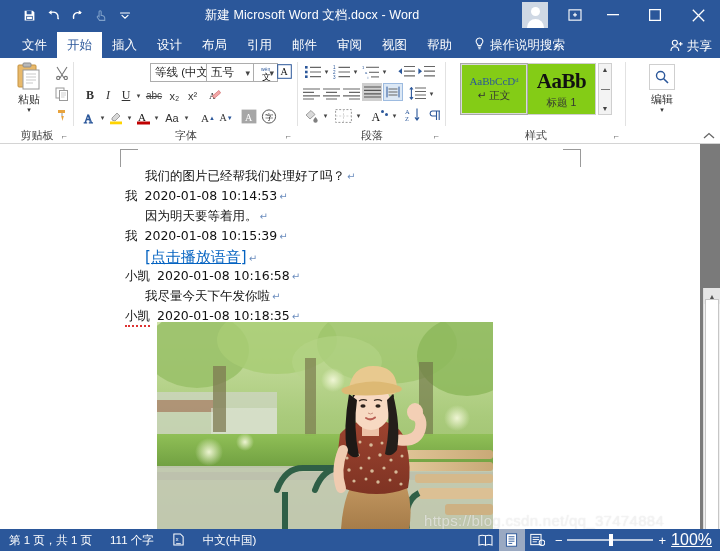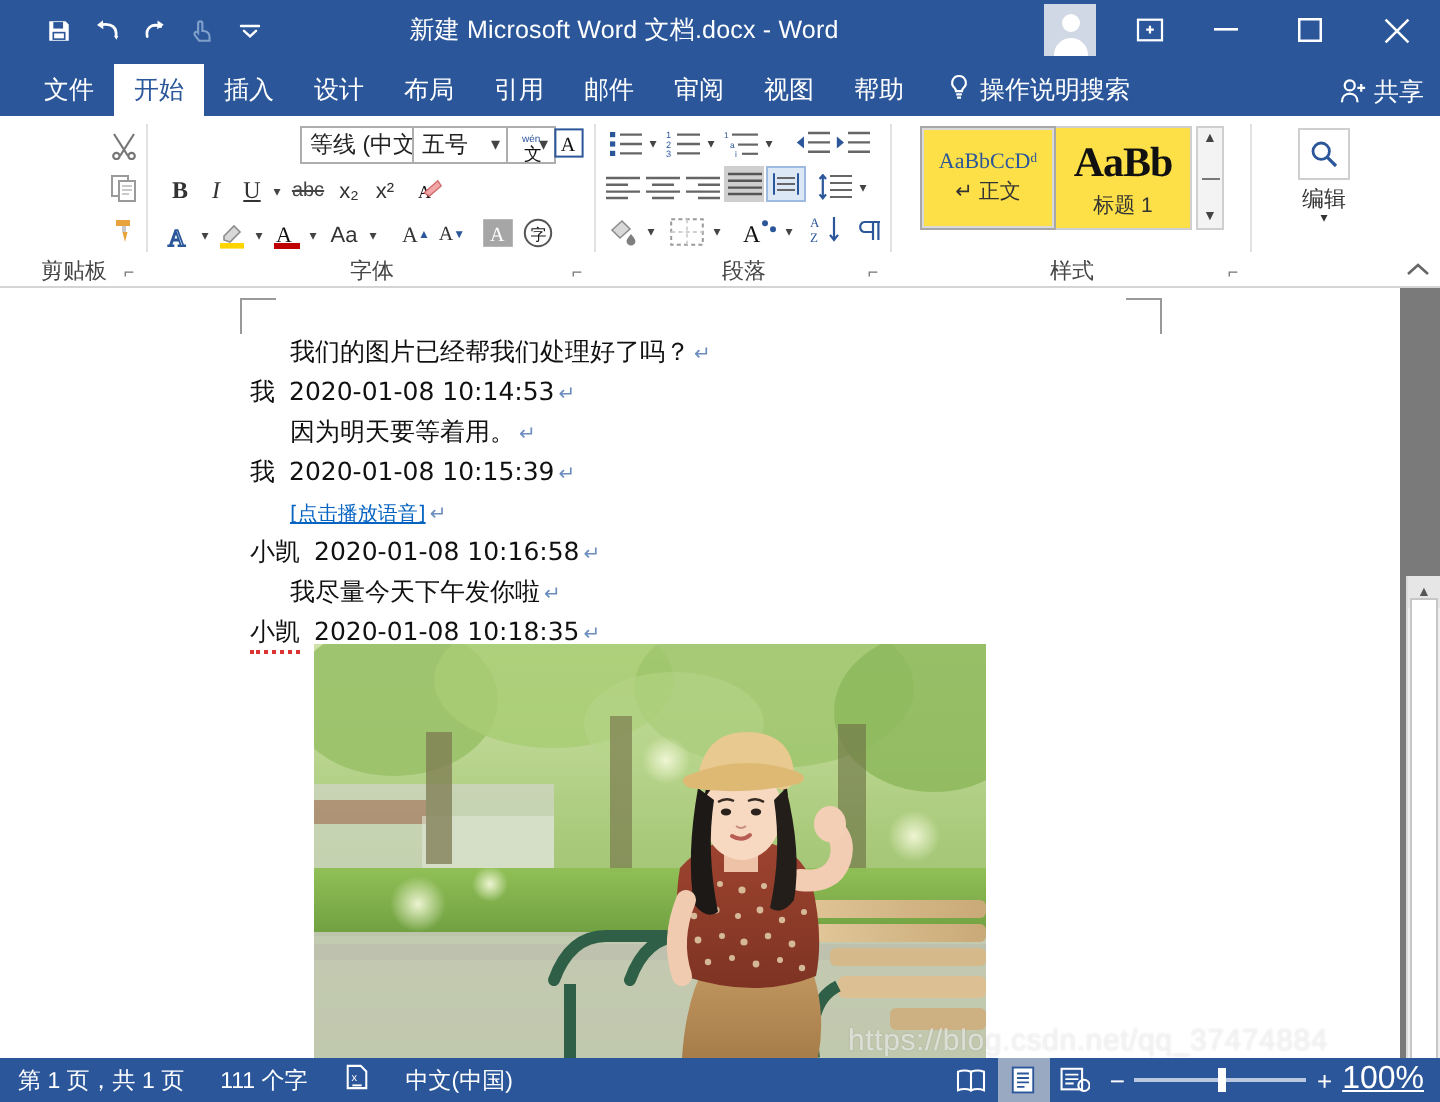--- a/index.html
+++ b/index.html
@@ -93,21 +93,21 @@
   }
   .fontsize .cv { margin-left: auto; margin-right: 3px; font-size: 9px; color: #444; }
   .ribbon-ico {
     position: absolute; display: flex; align-items: center; justify-content: center;
     font-size: 12px; color: #333; height: 19px;
   }
   .caret-sm { font-size: 7px; color: #444; }
 
   
   .style-box {
-    position: absolute; top: 5px; height: 52px; border: 1px solid #cfcfcf; background: #fde047;
+    position: absolute; top: 5px; height: 52px; border: 1px solid #cfcfcf; background: #84cc16;
     display: flex; flex-direction: column; align-items: center; justify-content: center;
   }
   .style-box.sel { border: 1px solid #a8a8a8; box-shadow: 0 0 0 1px #d9d9d9 inset; }
   .style-prev { font-size: 11px; color: #2b579a; font-family: "Liberation Serif", serif; white-space: nowrap; }
   .style-prev.big { font-size: 21px; color: #111; font-weight: 700; letter-spacing: -.5px; }
   .style-name { font-size: 10.5px; color: #333; margin-top: 2px; white-space: nowrap; }
   .gallery-scroll {
     position: absolute; top: 5px; width: 14px; height: 52px; border: 1px solid #cfcfcf;
     background: #f3f3f3; display: flex; flex-direction: column; align-items: center; justify-content: space-between;
     font-size: 7px; color: #444; padding: 2px 0;
@@ -130,21 +130,21 @@
   }
   .mark { position: absolute; width: 18px; height: 18px; }
   .mark.tl { left: 120px; top: 5px; border-left: 1px solid #9a9a9a; border-top: 1px solid #9a9a9a; }
   .mark.tr { left: 563px; top: 5px; border-right: 1px solid #9a9a9a; border-top: 1px solid #9a9a9a; }
 
   .doc-body { position: absolute; left: 0; top: 0; width: 700px; }
   .line { position: absolute; font-family: "DejaVu Sans", "Liberation Sans", sans-serif; font-size: 12.5px; color: #111; white-space: nowrap; }
   .line .pilcrow { color: #6c8ebf; font-size: 10px; margin-left: 2px; }
   .line .who { display: inline-block; }
   .line .ts { margin-left: 7px; }
-  .voicelink { color: #0563c1; text-decoration: underline; font-size: 10px; }
+  .voicelink { color: #0563c1; text-decoration: underline; font-size: 15px; }
   .squiggle { border-bottom: 2px dotted #d33; padding-bottom: 0px; }
 
   
   .photo {
     position: absolute; left: 157px; top: 178px; width: 336px; height: 207px;
     overflow: hidden; background: #6d8a4a;
   }
   .photo svg { display: block; width: 336px; height: 207px; }
 
   
@@ -283,20 +283,32 @@
             <path d="M11.4 3.2 V7.4 M9.3 5.3 H13.5" stroke="#fff" stroke-width="1.2"></path>
           </svg>
       </span>
       <span>共享</span>
     </div>
   </div>
 
   <div class="ribbon">
 
     <div class="rgroup" style="left:0; width:74px;">
+      <div class="clip-paste">
+        <span class="paste-icon">
+          <svg width="30" height="30" viewBox="0 0 30 30">
+            <rect x="4" y="4" width="18" height="22" rx="1" fill="#e8b96b" stroke="#c69340" stroke-width="1"></rect>
+            <rect x="9" y="2" width="8" height="4" rx="1" fill="#b8b8b8" stroke="#8d8d8d" stroke-width="1"></rect>
+            <rect x="9" y="9" width="16" height="19" fill="#fff" stroke="#9a9a9a" stroke-width="1"></rect>
+            <path d="M12 13 h10 M12 16 h10 M12 19 h10 M12 22 h7" stroke="#c9c9c9" stroke-width="1"></path>
+          </svg>
+        </span>
+        <span class="paste-label">粘贴</span>
+        <span class="paste-caret">▾</span>
+      </div>
       <div class="clip-small" style="top:5px;">
         <svg width="14" height="14" viewBox="0 0 14 14">
             <path d="M2 1 L9 12 M12 1 L5 12" stroke="#777" stroke-width="1.1" fill="none"></path>
             <circle cx="3.2" cy="12" r="1.6" fill="none" stroke="#777" stroke-width="1.1"></circle>
             <circle cx="10.8" cy="12" r="1.6" fill="none" stroke="#777" stroke-width="1.1"></circle>
           </svg>
       </div>
       <div class="clip-small" style="top:26px;">
         <svg width="14" height="14" viewBox="0 0 14 14">
             <rect x="1" y="1" width="8" height="10" fill="#fff" stroke="#9a9a9a" stroke-width="1"></rect>

